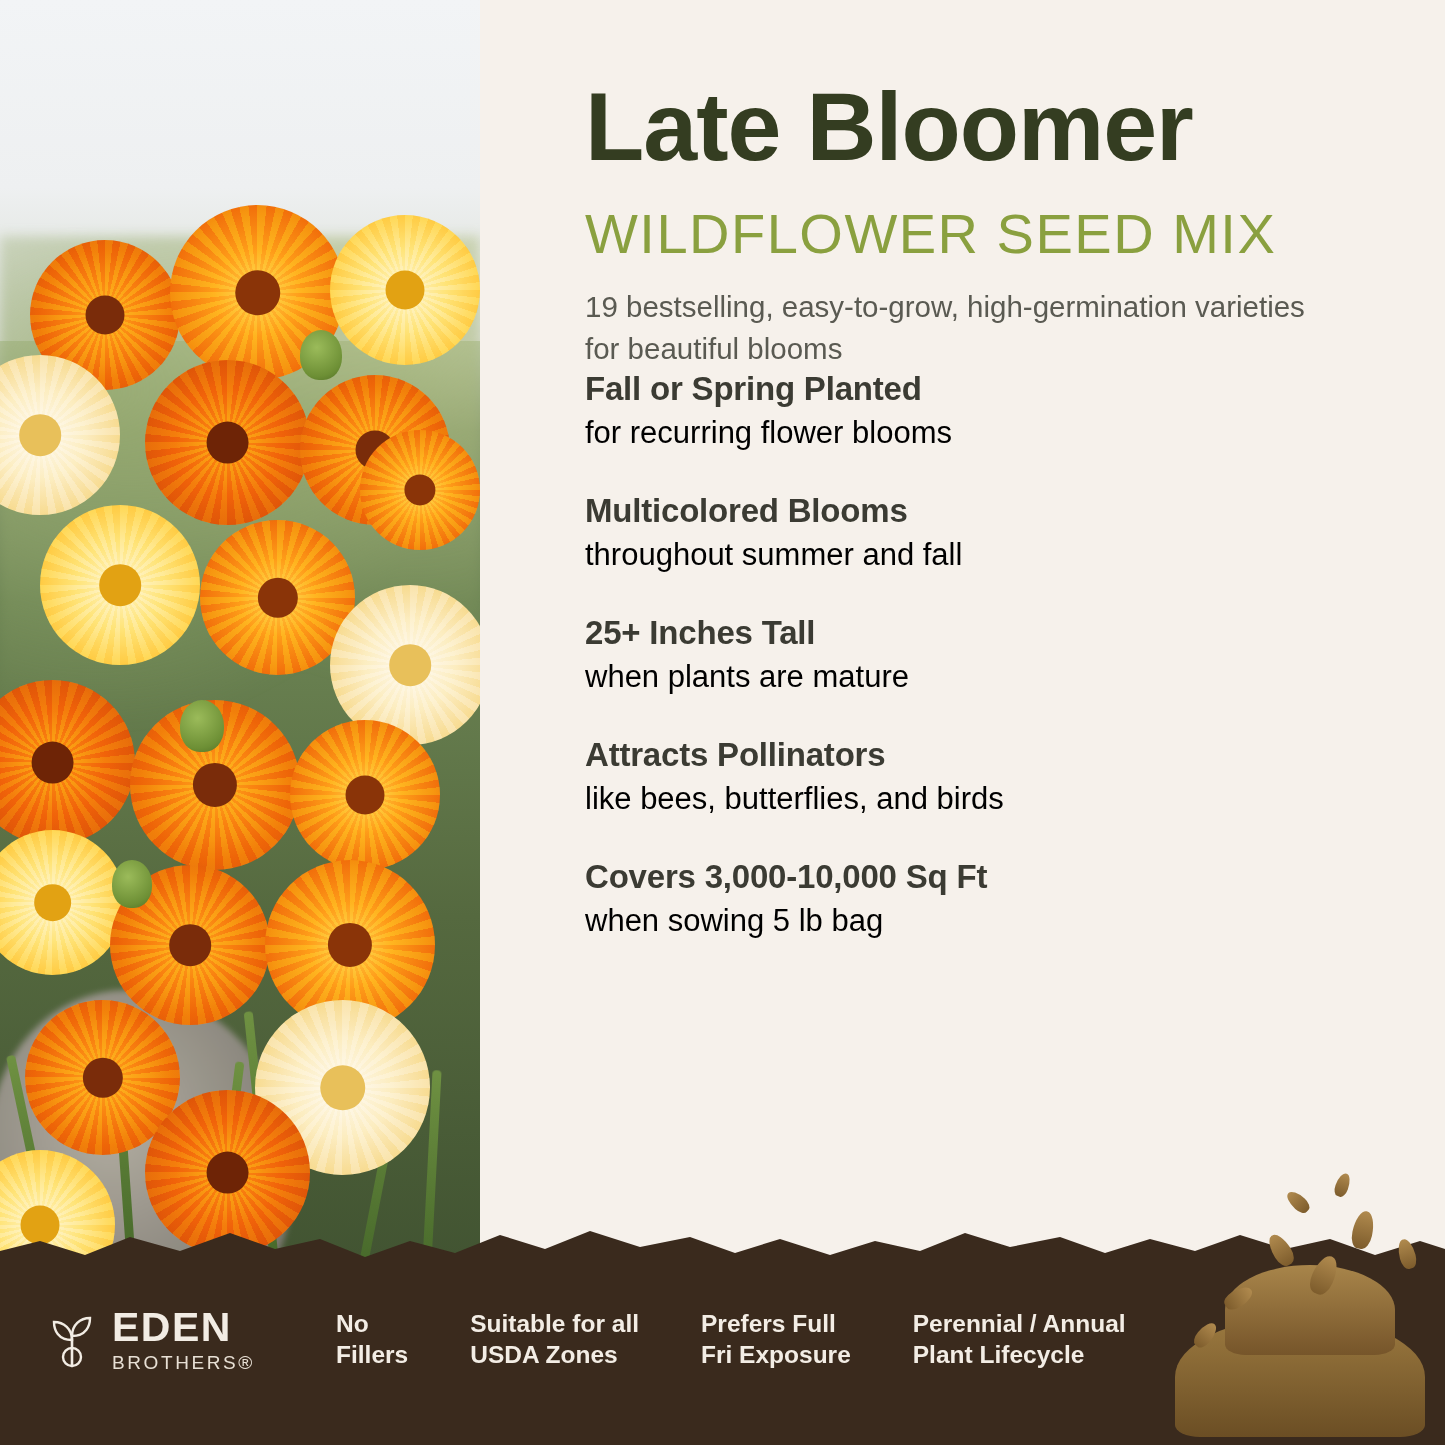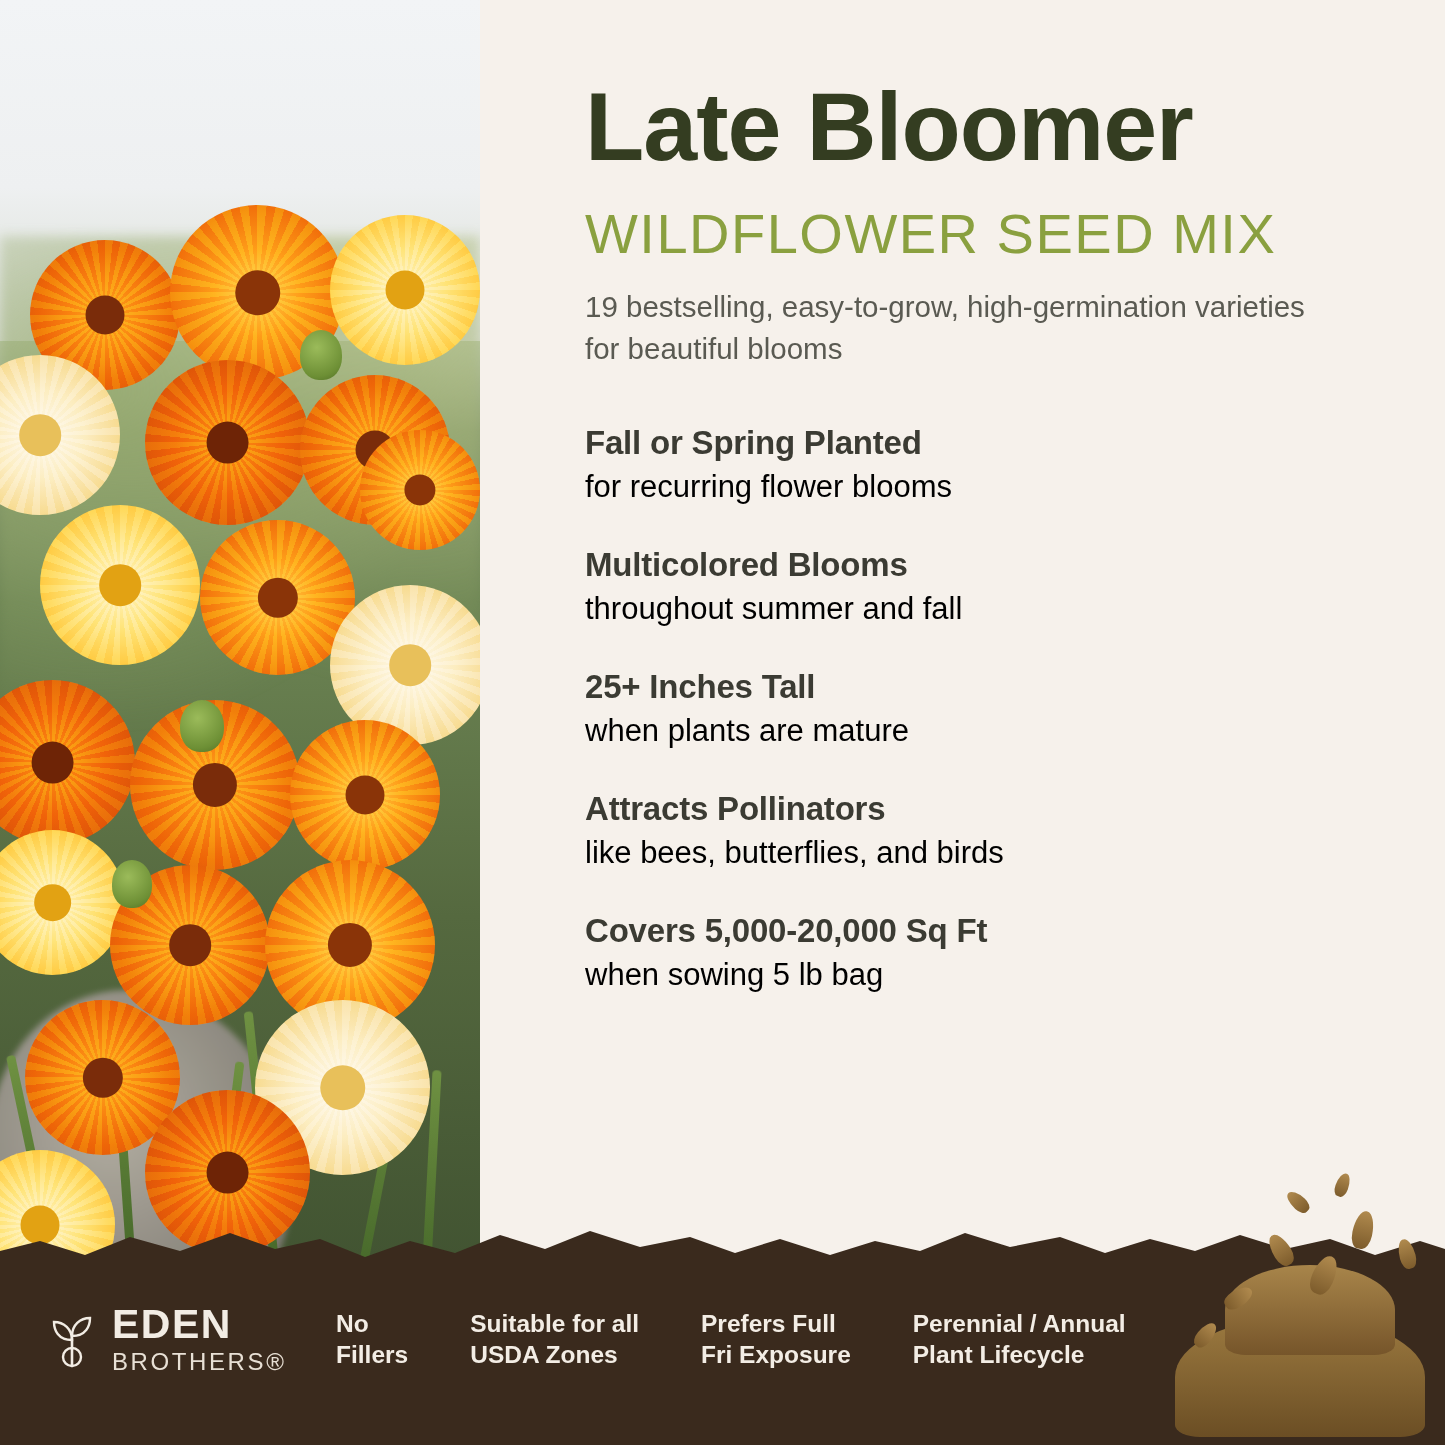--- a/index.html
+++ b/index.html
@@ -87,21 +87,21 @@
   }
   .subtitle {
     margin-top: 30px;
     font-size: 56px; line-height:1.05; font-weight:400;
     color:#8aa03f; letter-spacing: 1.5px;
   }
   .lede {
     margin-top: 22px;
     font-size: 29.5px; line-height: 1.42; color:#5a5a52; max-width: 735px;
   }
-  .features { margin-top: 54px; }
+  .features { }
   .feature { margin-bottom: 41px; }
   .feature-title {
     font-size: 33px; font-weight: 700; color:#3b3b33; letter-spacing:-0.2px;
   }
   .feature-sub {
     margin-top: 7px; font-size: 31px; color:#000000; font-weight:400;
   }
 
   
   .bottom {
@@ -115,21 +115,21 @@
   .torn svg { display:block; width:100%; height:58px; }
 
   .bottomrow {
     position:absolute; left:0; bottom:18px; width:100%; height:176px;
     display:flex; align-items:center; padding: 0 46px;
   }
   .logo { display:flex; align-items:center; gap:14px; width:290px; }
   .logo-mark { width:52px; height:58px; flex:0 0 auto; }
   .logo-text { line-height:1; }
   .logo-eden { font-size:41px; font-weight:700; color:#f2ece4; letter-spacing:1.5px; }
-  .logo-bro { font-size:24px; font-weight:400; color:#e8e0d5; letter-spacing:2.6px; margin-top:5px; }
+  .logo-bro { font-size:19px; font-weight:400; color:#e8e0d5; letter-spacing:2.6px; margin-top:5px; }
   .badges { display:flex; align-items:center; gap:62px; flex:1; }
   .badge {
     color:#f3ede5; font-size:24.5px; font-weight:700; line-height:1.28;
     white-space: pre-line;
   }
   .seeds {
     position:absolute; right:0; bottom:0; width:310px; height:290px;
     pointer-events:none;
   }
   .seed {
@@ -239,21 +239,21 @@
       </div>
       <div class="feature">
         <div class="feature-title">25+ Inches Tall</div>
         <div class="feature-sub">when plants are mature</div>
       </div>
       <div class="feature">
         <div class="feature-title">Attracts Pollinators</div>
         <div class="feature-sub">like bees, butterflies, and birds</div>
       </div>
       <div class="feature">
-        <div class="feature-title">Covers 5,000-20,000 Sq Ft</div>
+        <div class="feature-title">Covers 3,000-10,000 Sq Ft</div>
         <div class="feature-sub">when sowing 5 lb bag</div>
       </div>
     </div>
   </div>
 
   <div class="torn">
     <svg viewBox="0 0 1445 58" preserveAspectRatio="none">
       <path d="M0,40 L40,30 L85,44 L130,26 L180,40 L230,22 L275,38 L320,28 L365,46 L410,30 L455,42 L500,24 L545,38 L590,20 L640,36 L690,26 L735,42 L780,28 L830,44 L875,30 L920,40 L965,22 L1010,36 L1060,26 L1105,42 L1150,28 L1195,40 L1240,24 L1285,38 L1330,28 L1375,44 L1420,30 L1445,38 L1445,58 L0,58 Z" fill="#3a2a1d"></path>
     </svg>
   </div>

